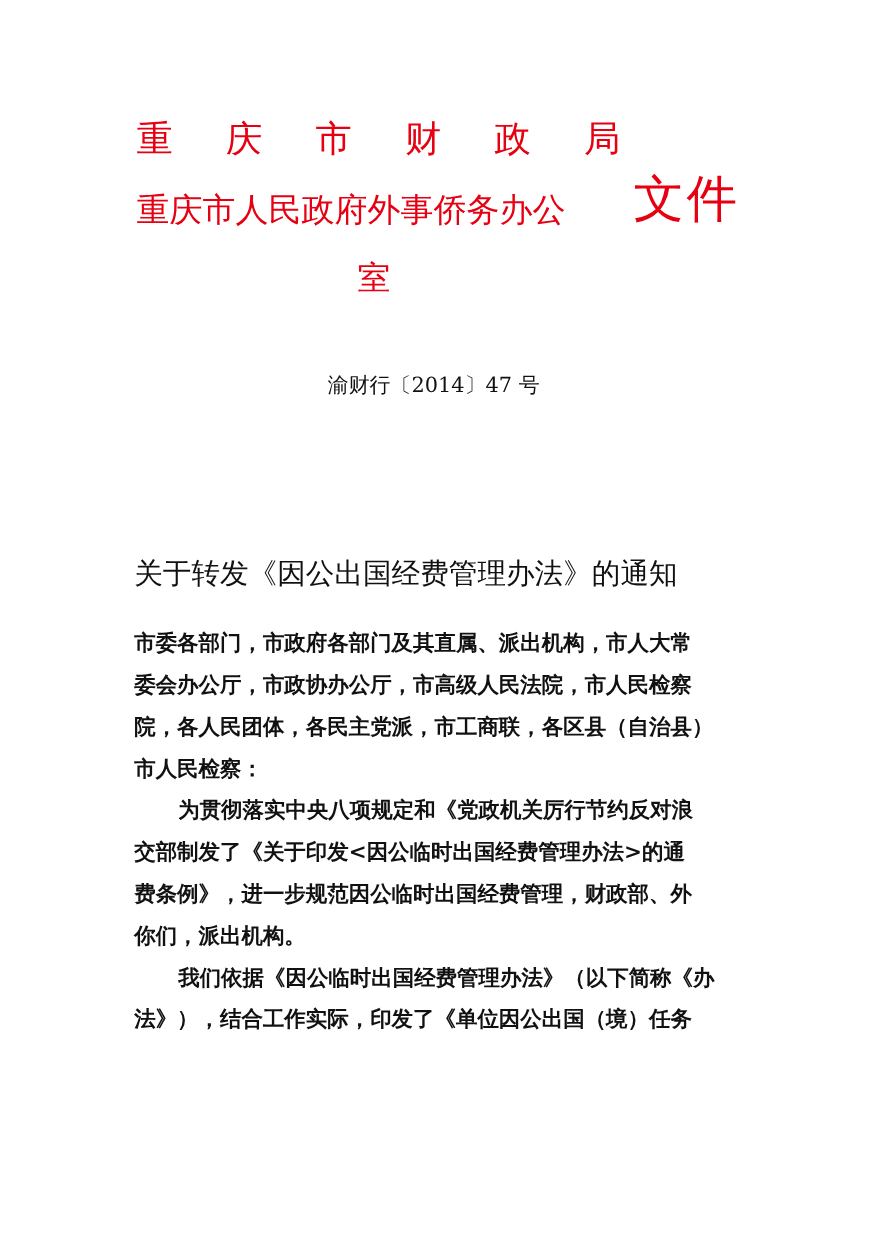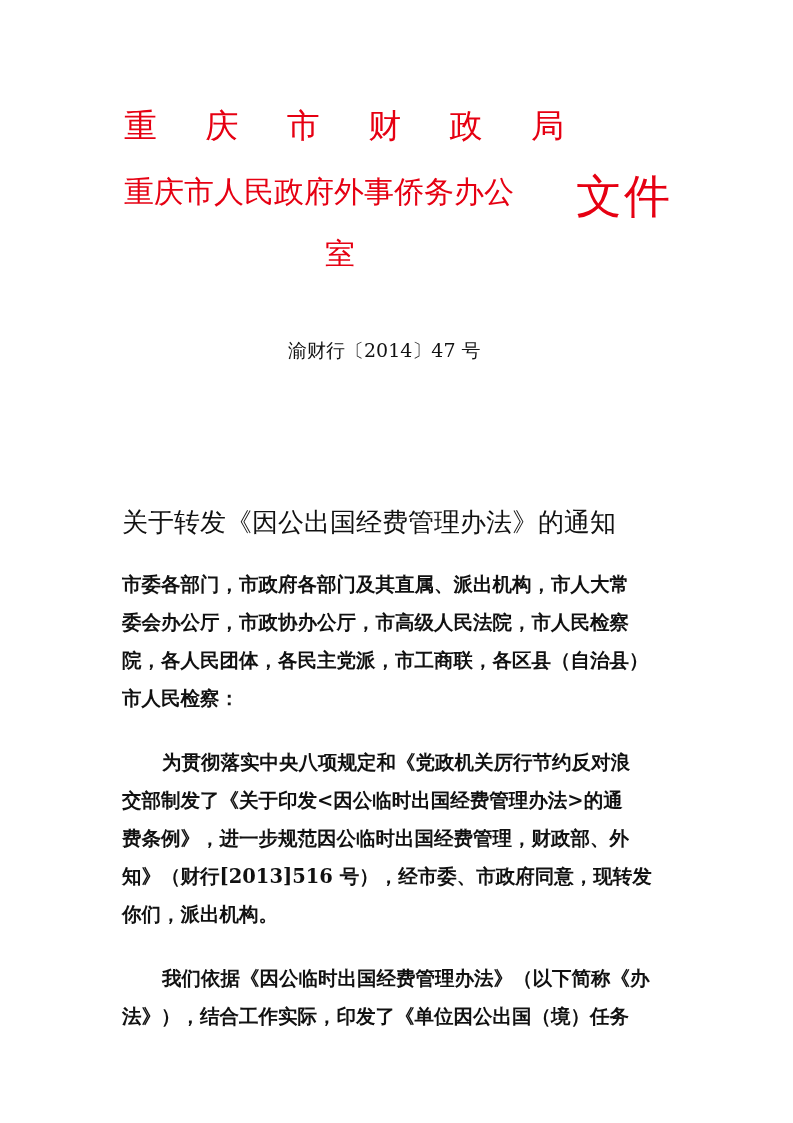--- a/index.html
+++ b/index.html
@@ -3,27 +3,27 @@
 <meta charset="utf-8">
 <style>
   html, body { margin: 0; padding: 0; background: #ffffff; }
   body { width: 793px; height: 1123px; position: relative; overflow: hidden;
          font-family: "DejaVu Serif", "Liberation Serif", serif; color: #111; }
   .red { color: #e60012; }
   .hdr1 { position: absolute; left: 124px; top: 104px; width: 440px;
           display: flex; justify-content: space-between; font-size: 33px; line-height: 44px; }
   .hdr2 { position: absolute; left: 124px; top: 170px; font-size: 30px; line-height: 44px; letter-spacing: 0px; white-space: nowrap; }
   .hdr3 { position: absolute; left: 325px; top: 232px; font-size: 30px; line-height: 44px; }
-  .wenjian { position: absolute; left: 576px; top: 166px; font-size: 46px; line-height: 60px; letter-spacing: 2px; }
-  .docno { position: absolute; left: 288px; top: 336px; font-size: 19px; line-height: 28px; white-space: nowrap; }
+  .wenjian { position: absolute; left: 576px; top: 150px; font-size: 46px; line-height: 60px; letter-spacing: 2px; }
+  .docno { position: absolute; left: 298px; top: 336px; font-size: 19px; line-height: 28px; white-space: nowrap; }
   .title { position: absolute; left: 122px; top: 504px; font-size: 26px; line-height: 36px; white-space: nowrap; }
   .body { position: absolute; left: 122px; top: 566px; width: 560px; font-size: 19.5px; line-height: 38px; font-weight: bold; }
   .body p { margin: 0; }
   .line { white-space: nowrap; display: block; }
-  .indent { padding-left: 40px; margin-top: 26px; }
+  .indent { padding-left: 40px; }
 </style>
 </head>
 <body>
 
 <div class="hdr1 red">
   <span>重</span>
   <span>庆</span>
   <span>市</span>
   <span>财</span>
   <span>政</span>
@@ -41,20 +41,19 @@
   <p>
     <span class="line">市委各部门，市政府各部门及其直属、派出机构，市人大常</span>
     <span class="line">委会办公厅，市政协办公厅，市高级人民法院，市人民检察</span>
     <span class="line">院，各人民团体，各民主党派，市工商联，各区县（自治县）</span>
     <span class="line">市人民检察：</span>
   </p>
   <p>
     <span class="line indent">为贯彻落实中央八项规定和《党政机关厉行节约反对浪</span>
     <span class="line">交部制发了《关于印发&lt;因公临时出国经费管理办法&gt;的通</span>
     <span class="line">费条例》，进一步规范因公临时出国经费管理，财政部、外</span>
-    <span class="line">知》（财行[2013]516 号），经市委、市政府同意，现转发</span>
     <span class="line">你们，派出机构。</span>
   </p>
   <p>
     <span class="line indent">我们依据《因公临时出国经费管理办法》（以下简称《办</span>
     <span class="line">法》），结合工作实际，印发了《单位因公出国（境）任务</span>
   </p>
 </div>
 
 </body></html>

